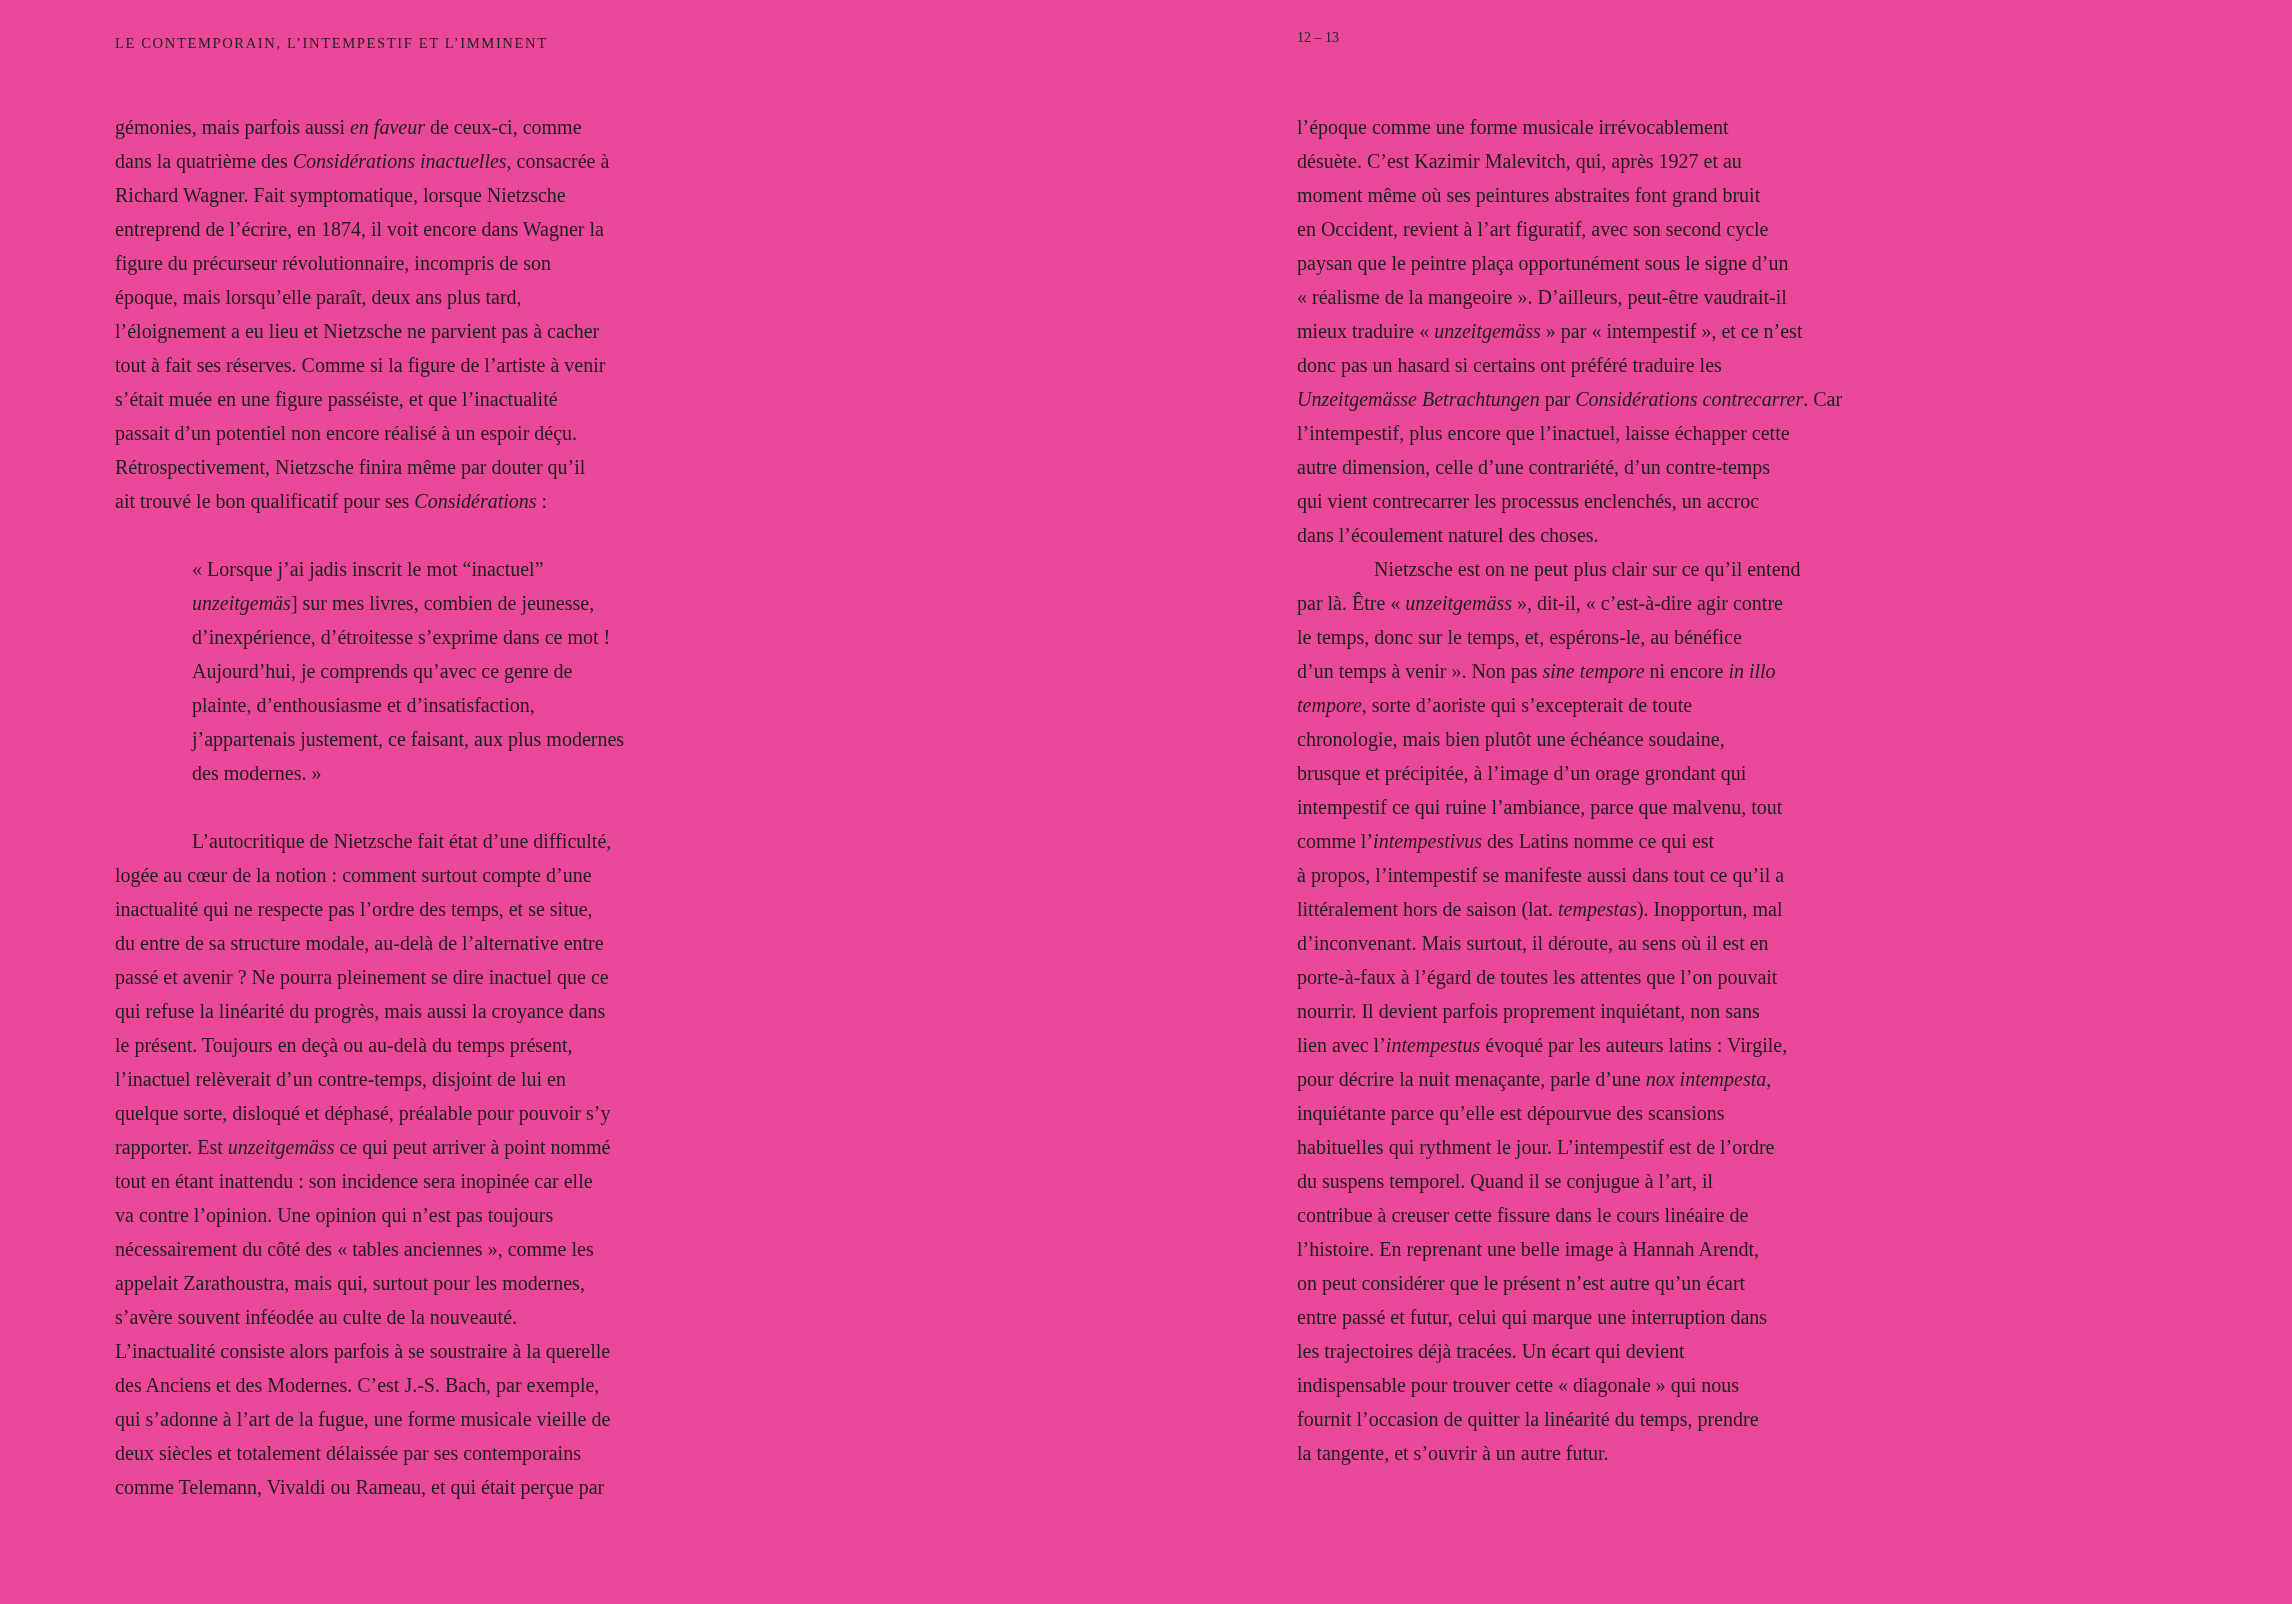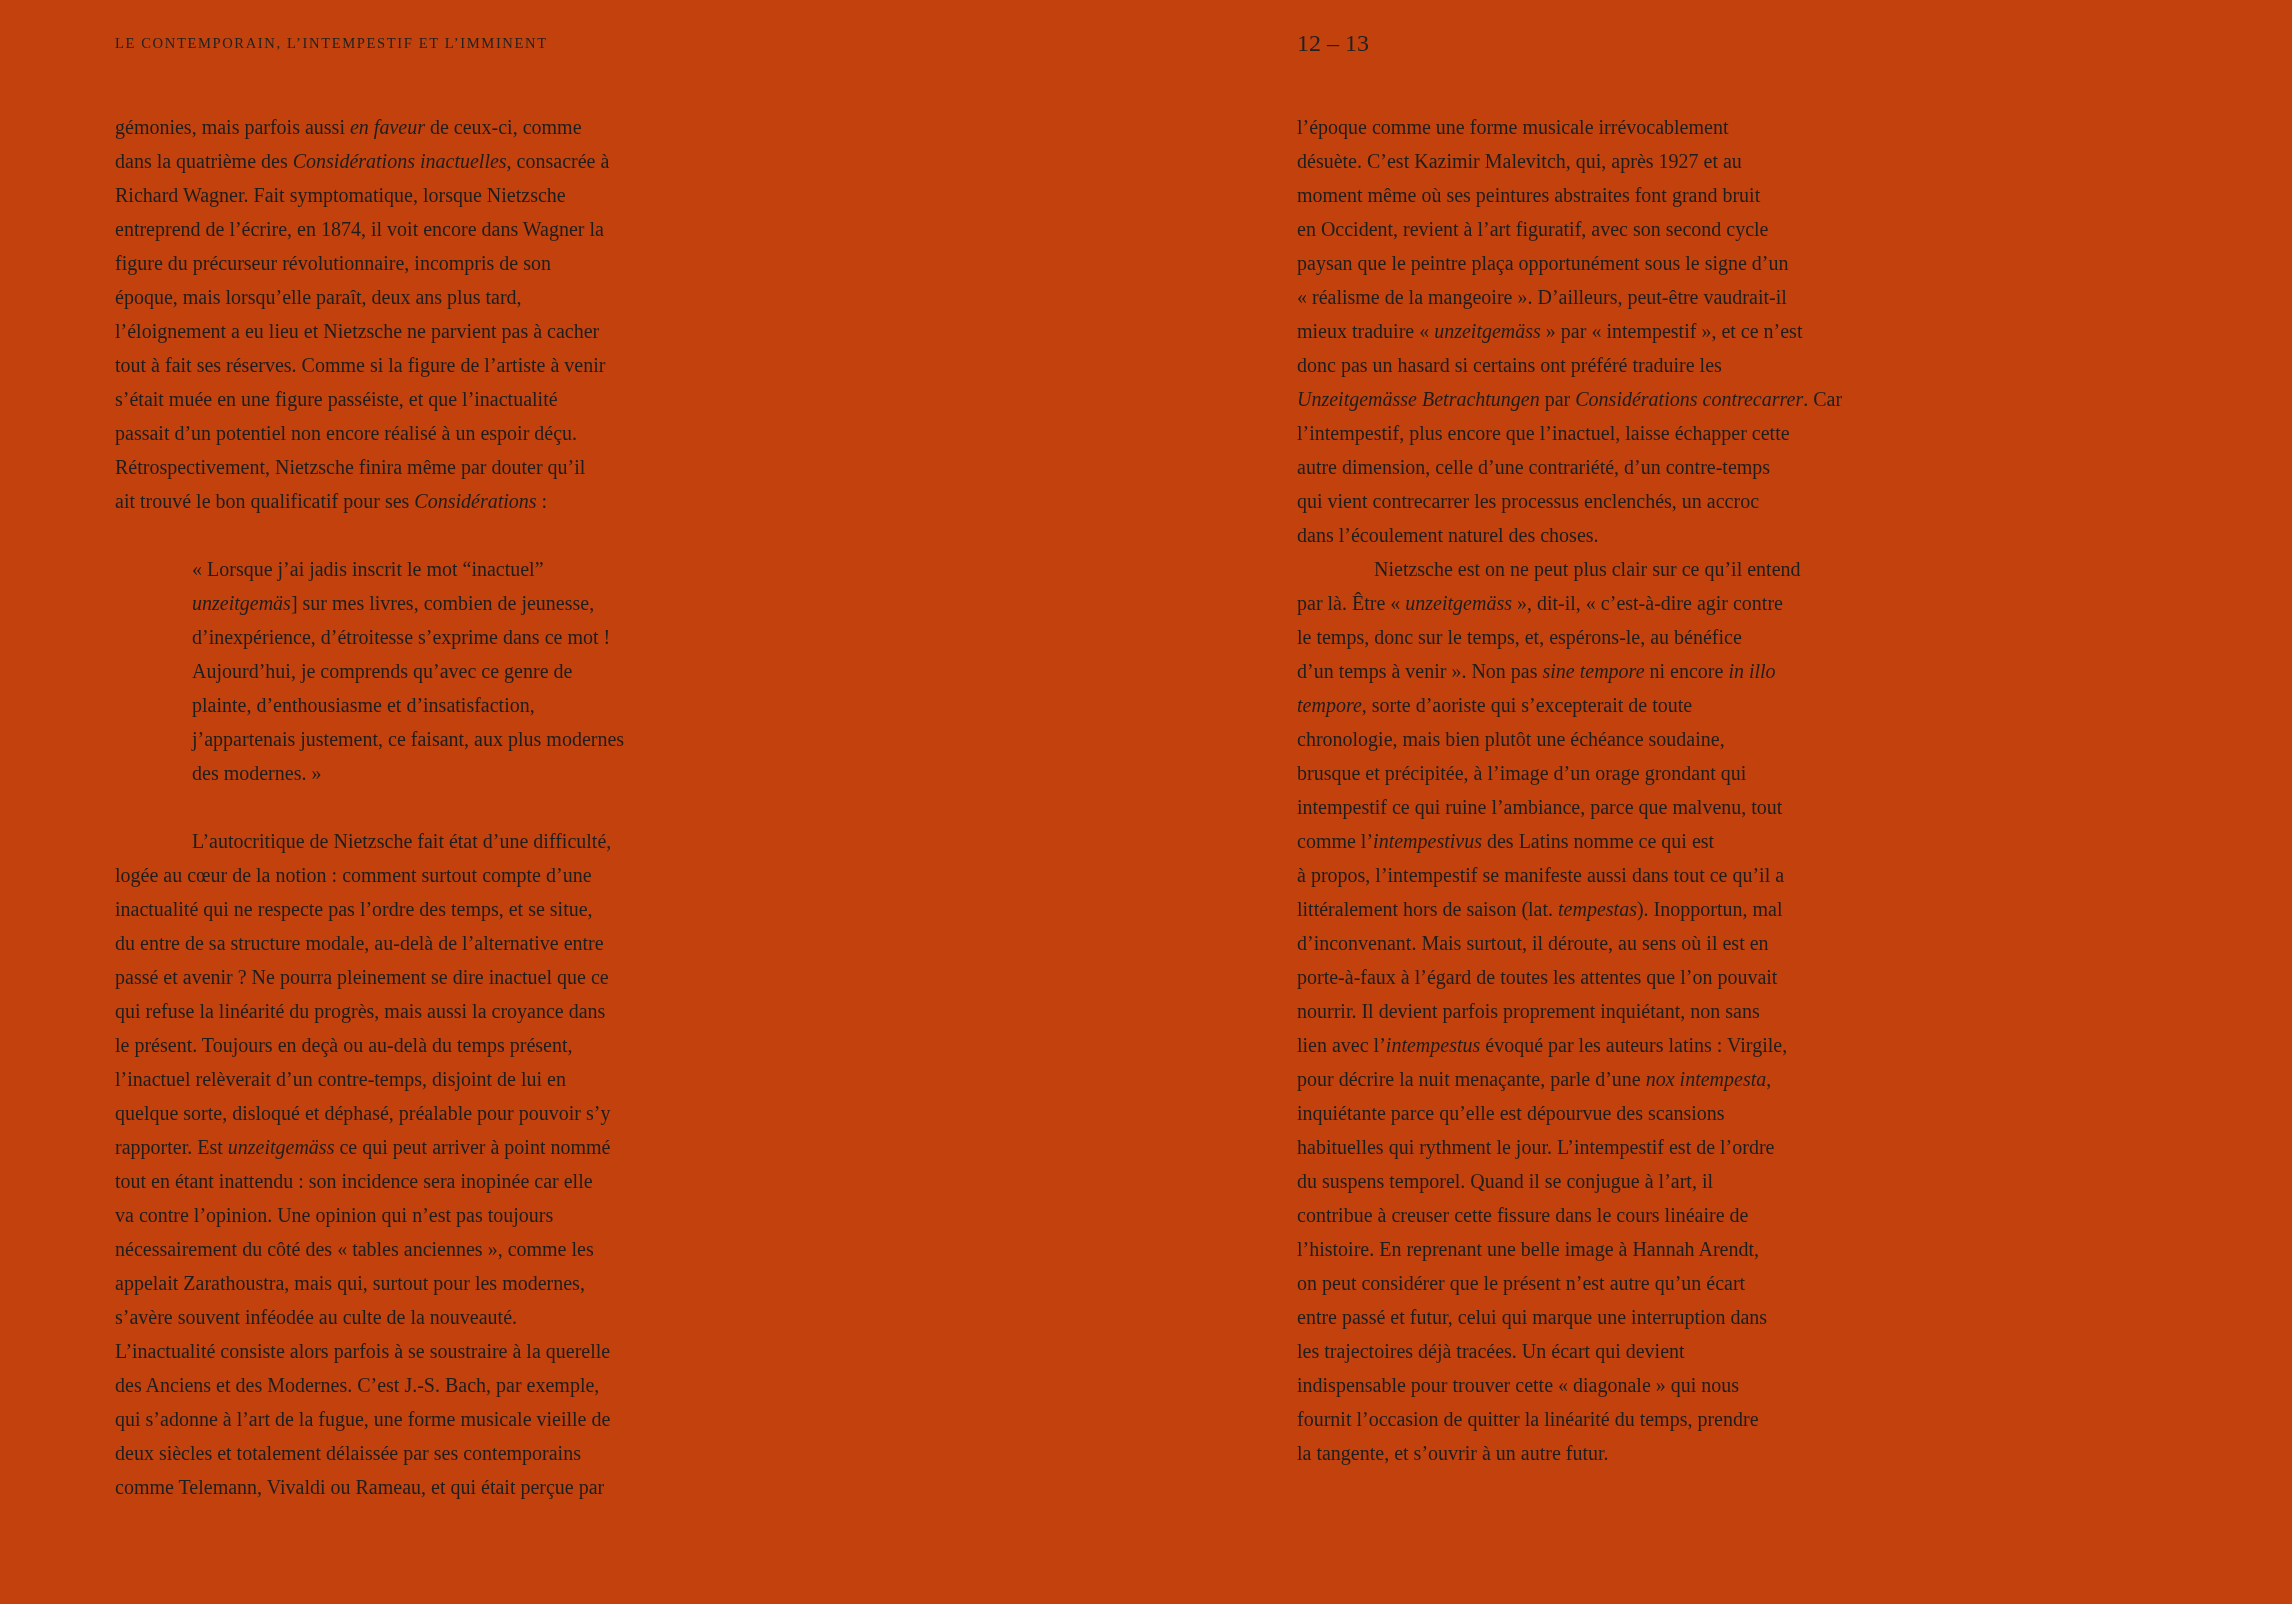--- a/index.html
+++ b/index.html
@@ -4,40 +4,40 @@
 <style>
   html, body {
     margin: 0;
     padding: 0;
     background: #ffffff;
   }
   .page-spread {
     position: relative;
     width: 2292px;
     height: 1604px;
-    background: #c2410c;
+    background: #ec4899;
     overflow: hidden;
     font-family: "Liberation Serif", serif;
     color: #1e1e1e;
   }
   .running-head {
     position: absolute;
     top: 35px;
     left: 115px;
     font-size: 14.6px;
     letter-spacing: 1.6px;
     font-weight: normal;
     color: #222222;
     white-space: nowrap;
   }
   .folio {
     position: absolute;
     top: 30px;
     left: 1297px;
-    font-size: 24px;
+    font-size: 14px;
     color: #222222;
     white-space: nowrap;
   }
   .column {
     position: absolute;
     top: 110px;
     width: 720px;
     font-size: 20px;
     line-height: 34px;
   }

